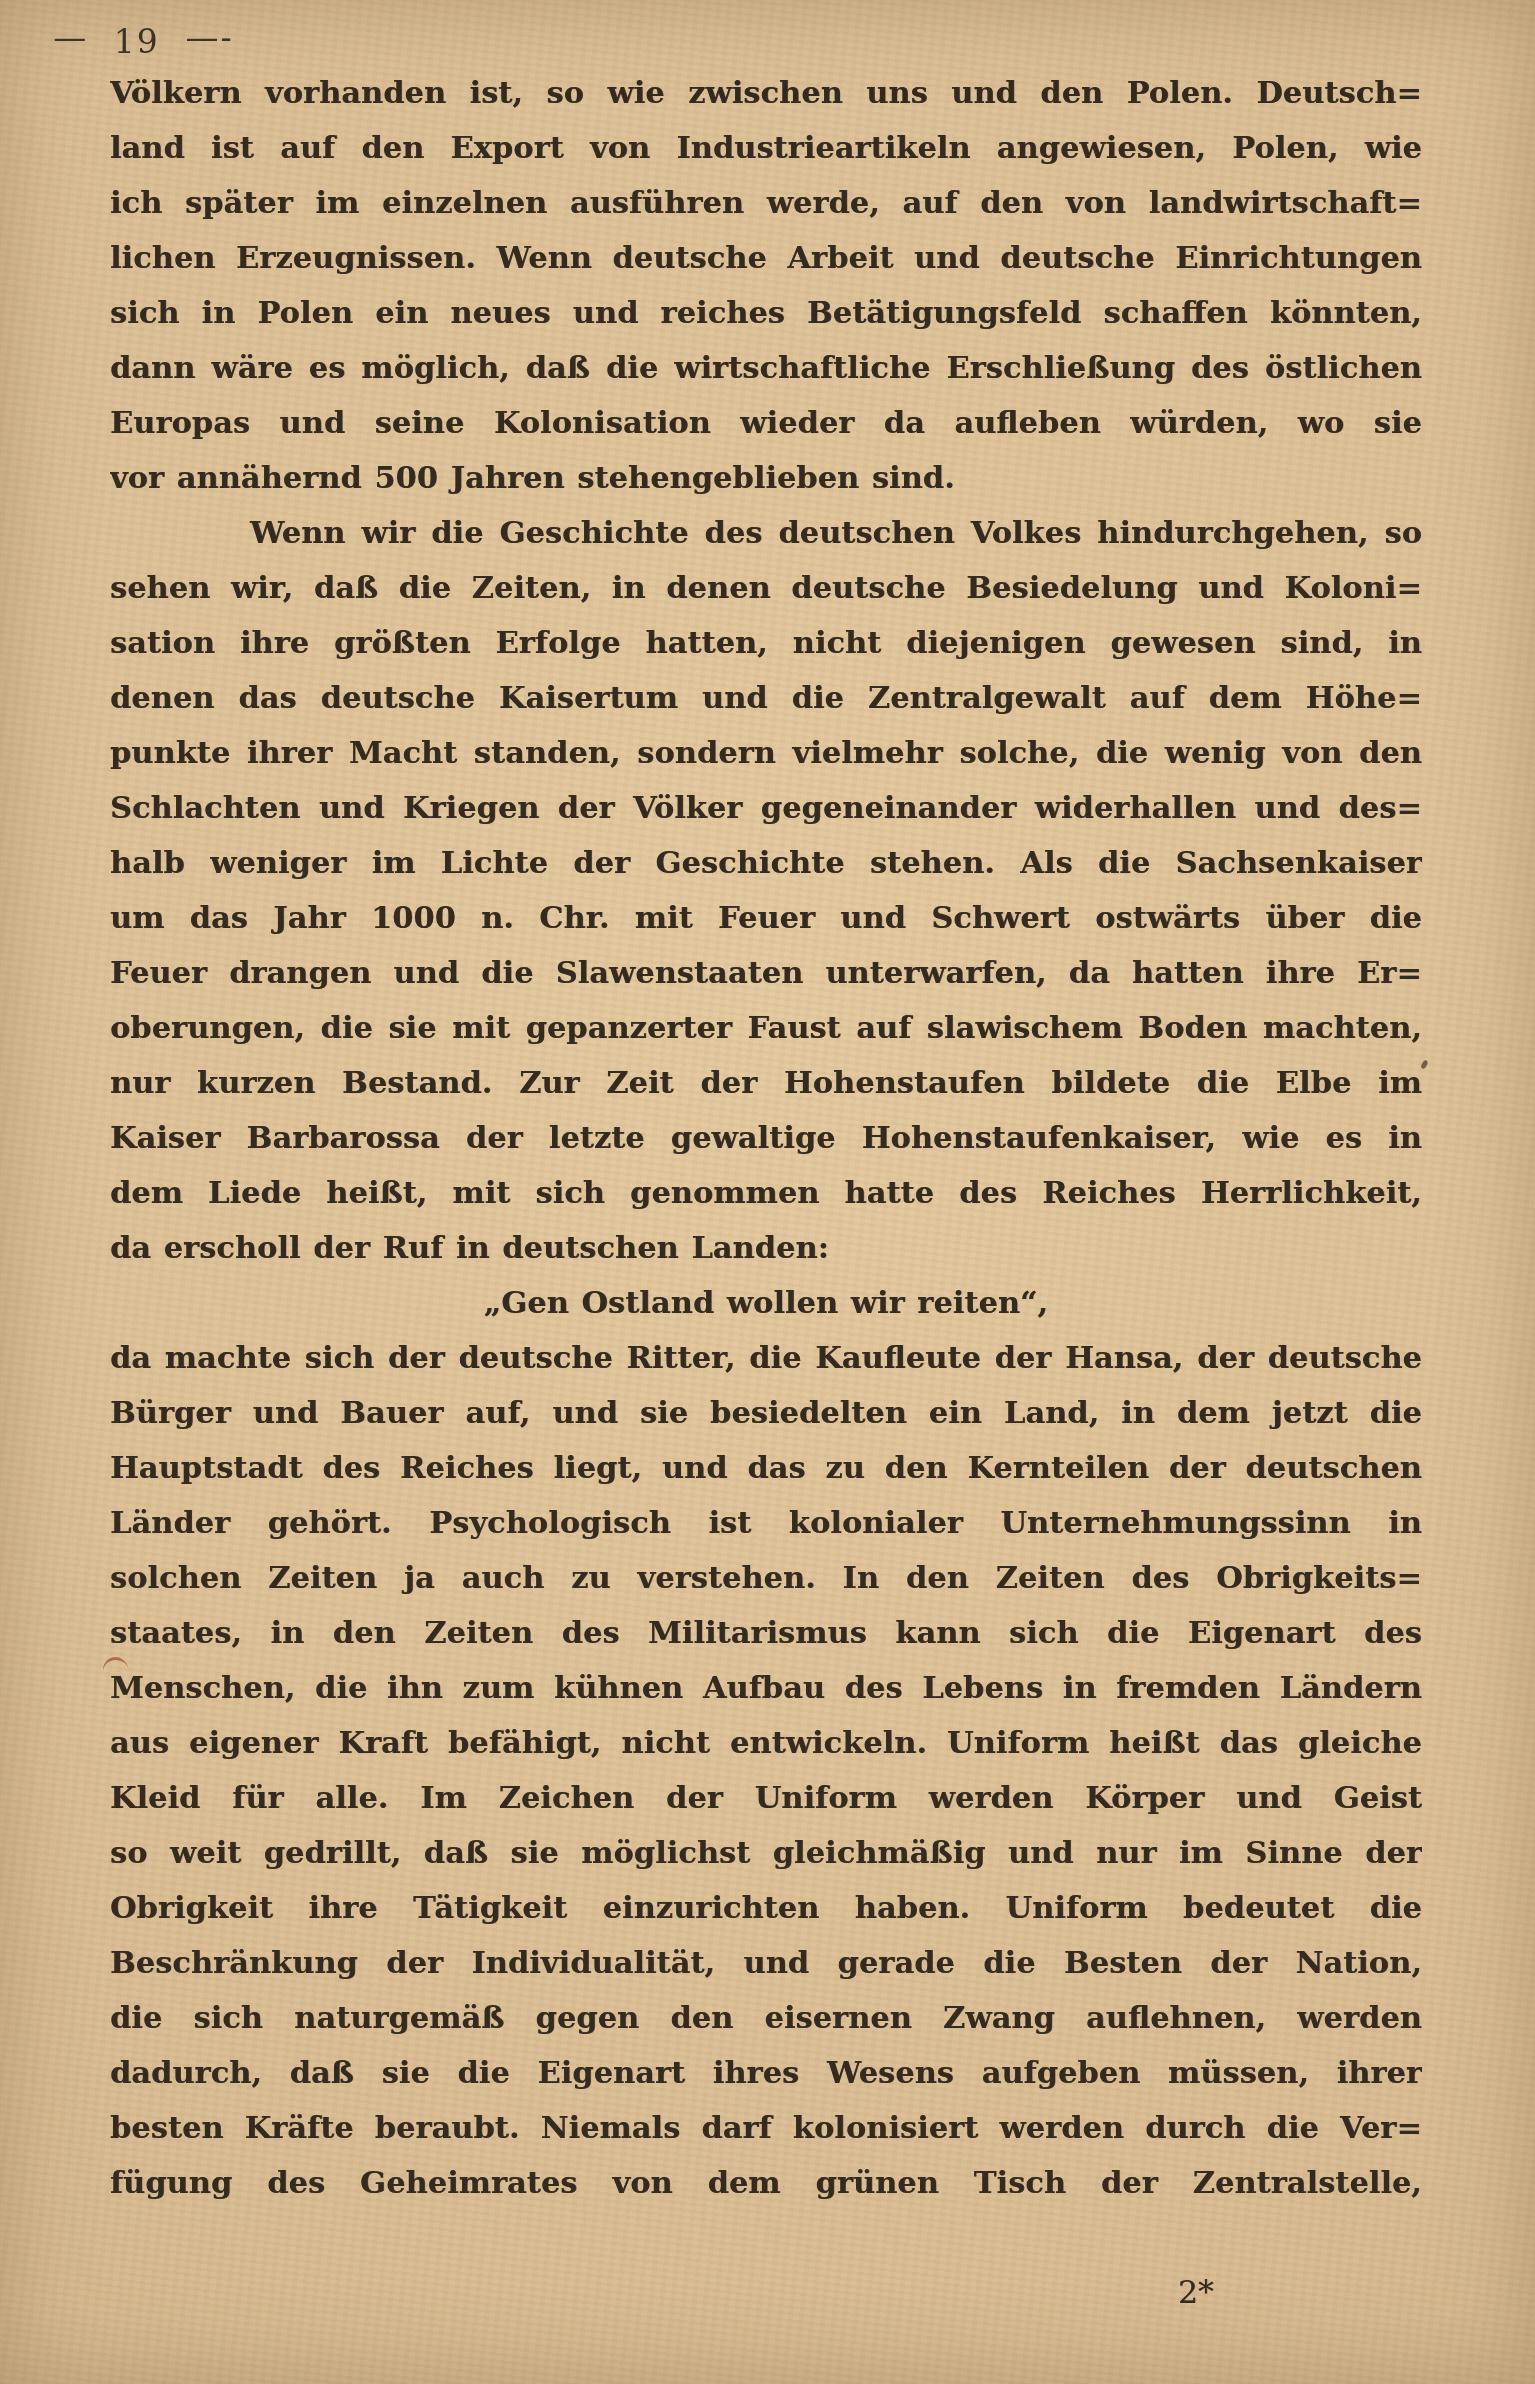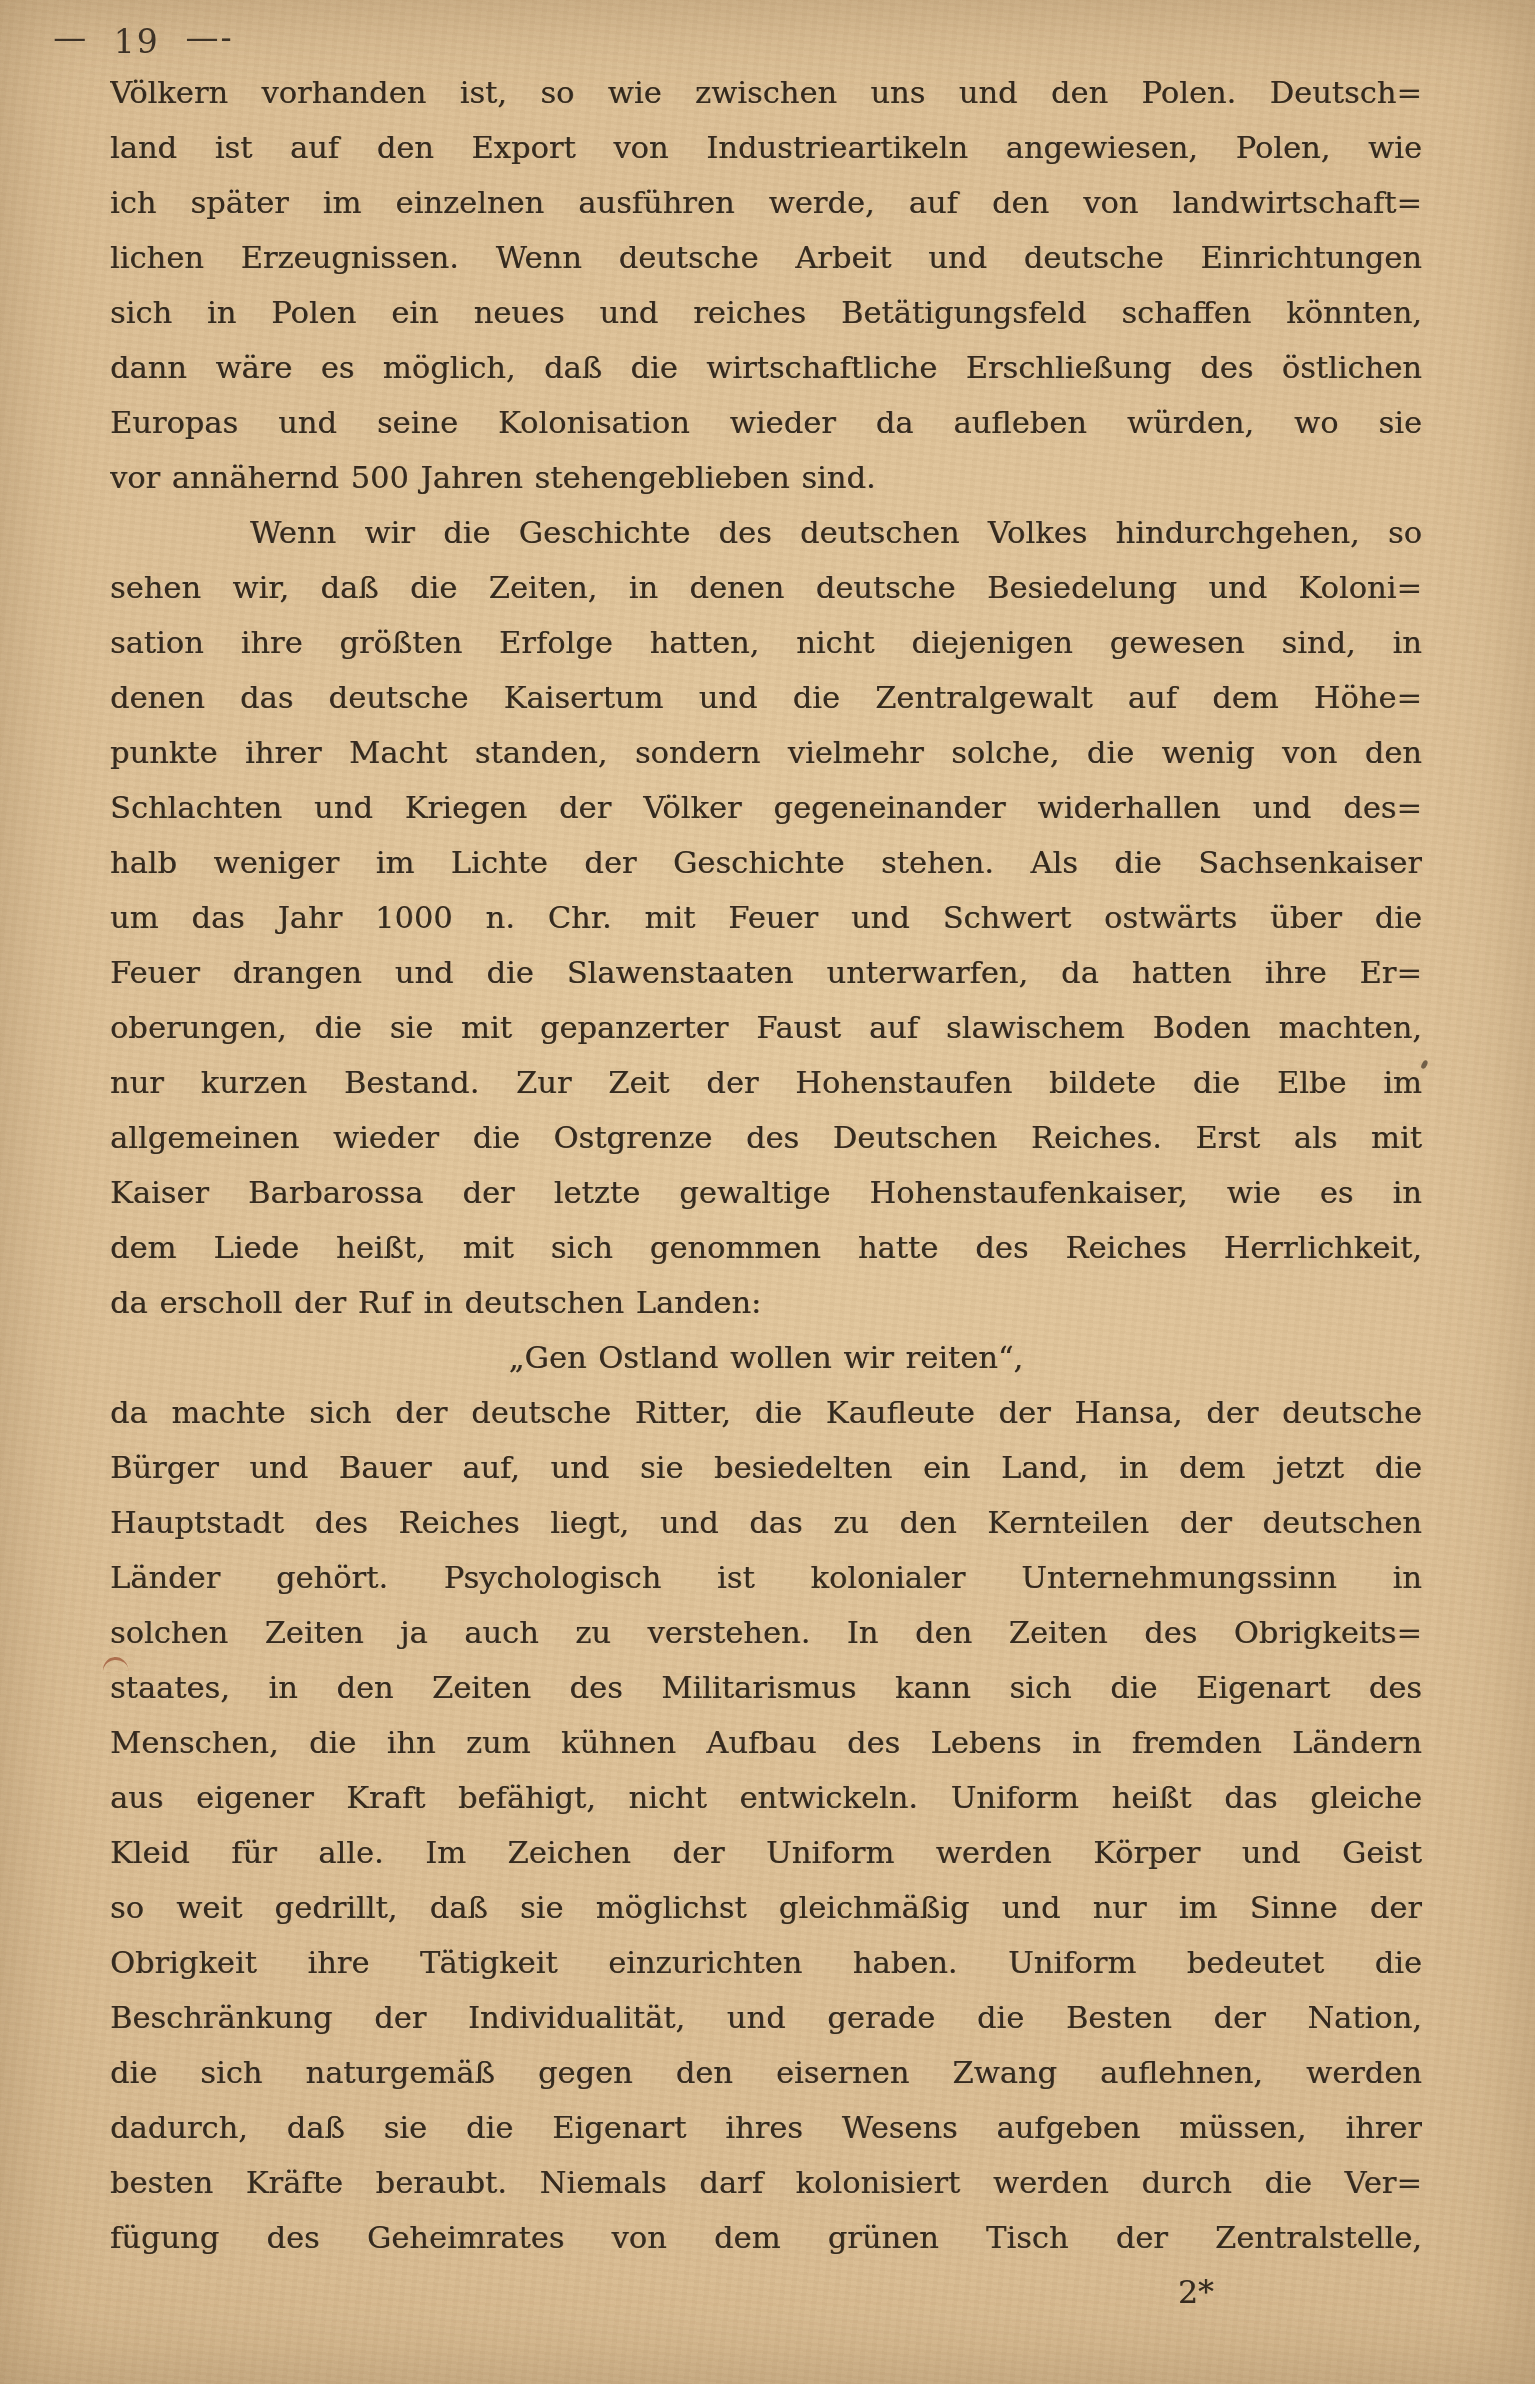--- a/index.html
+++ b/index.html
@@ -62,20 +62,21 @@
     font-size: 30.5px;
     line-height: 55px;
     text-shadow: 0.4px 0.4px 0.4px rgba(52, 40, 26, 0.55);
     word-spacing: 2px;
   }
   .line {
     height: 55px;
     overflow: hidden;
     text-align: justify;
     text-align-last: justify;
+    font-weight: bold;
   }
   .line.end {
     text-align: center;
     text-align-last: left;
   }
   .line.center {
     text-align: center;
     text-align-last: center;
   }
   .line.indent {
@@ -140,21 +141,20 @@
       <div class="line">sehen wir, daß die Zeiten, in denen deutsche Besiedelung und Koloni=</div>
       <div class="line">sation ihre größten Erfolge hatten, nicht diejenigen gewesen sind, in</div>
       <div class="line">denen das deutsche Kaisertum und die Zentralgewalt auf dem Höhe=</div>
       <div class="line">punkte ihrer Macht standen, sondern vielmehr solche, die wenig von den</div>
       <div class="line">Schlachten und Kriegen der Völker gegeneinander widerhallen und des=</div>
       <div class="line">halb weniger im Lichte der Geschichte stehen. Als die Sachsenkaiser</div>
       <div class="line">um das Jahr 1000 n. Chr. mit Feuer und Schwert ostwärts über die</div>
       <div class="line">Feuer drangen und die Slawenstaaten unterwarfen, da hatten ihre Er=</div>
       <div class="line">oberungen, die sie mit gepanzerter Faust auf slawischem Boden machten,</div>
       <div class="line">nur kurzen Bestand. Zur Zeit der Hohenstaufen bildete die Elbe im</div>
-      <div class="line">allgemeinen wieder die Ostgrenze des Deutschen Reiches. Erst als mit</div>
       <div class="line">Kaiser Barbarossa der letzte gewaltige Hohenstaufenkaiser, wie es in</div>
       <div class="line">dem Liede heißt, mit sich genommen hatte des Reiches Herrlichkeit,</div>
       <div class="line end">da erscholl der Ruf in deutschen Landen:</div>
       <div class="line center">„Gen Ostland wollen wir reiten“,</div>
       <div class="line">da machte sich der deutsche Ritter, die Kaufleute der Hansa, der deutsche</div>
       <div class="line">Bürger und Bauer auf, und sie besiedelten ein Land, in dem jetzt die</div>
       <div class="line">Hauptstadt des Reiches liegt, und das zu den Kernteilen der deutschen</div>
       <div class="line">Länder gehört. Psychologisch ist kolonialer Unternehmungssinn in</div>
       <div class="line">solchen Zeiten ja auch zu verstehen. In den Zeiten des Obrigkeits=</div>
       <div class="line">staates, in den Zeiten des Militarismus kann sich die Eigenart des</div>

